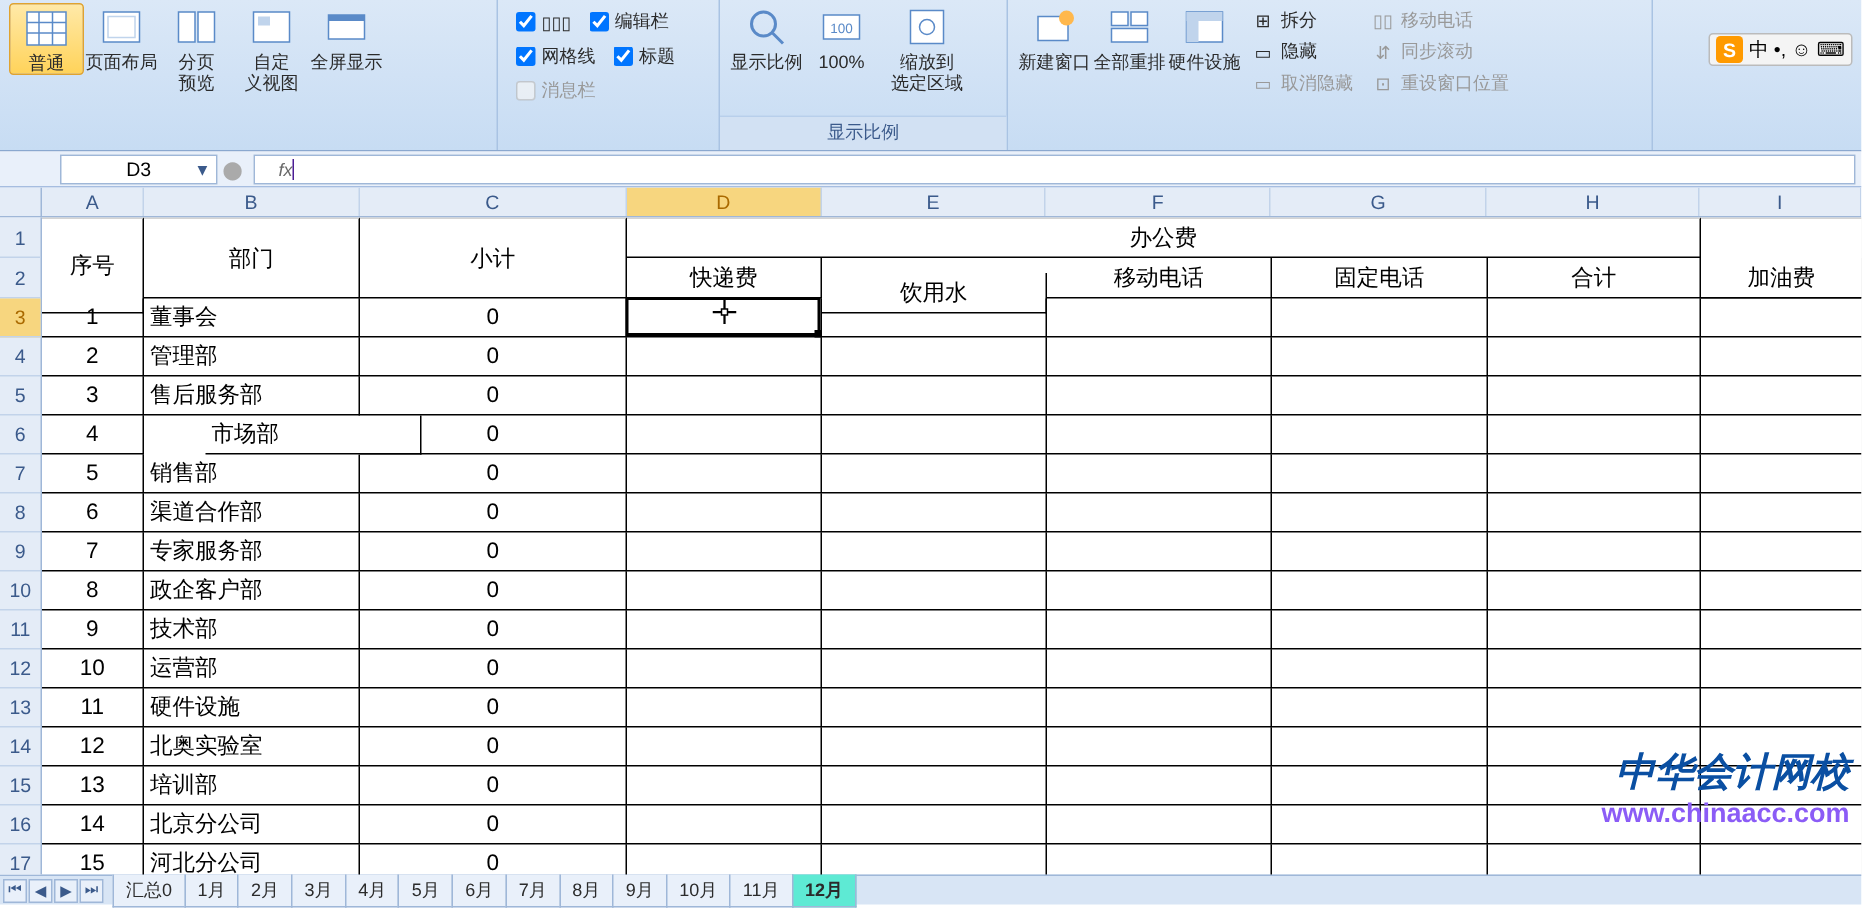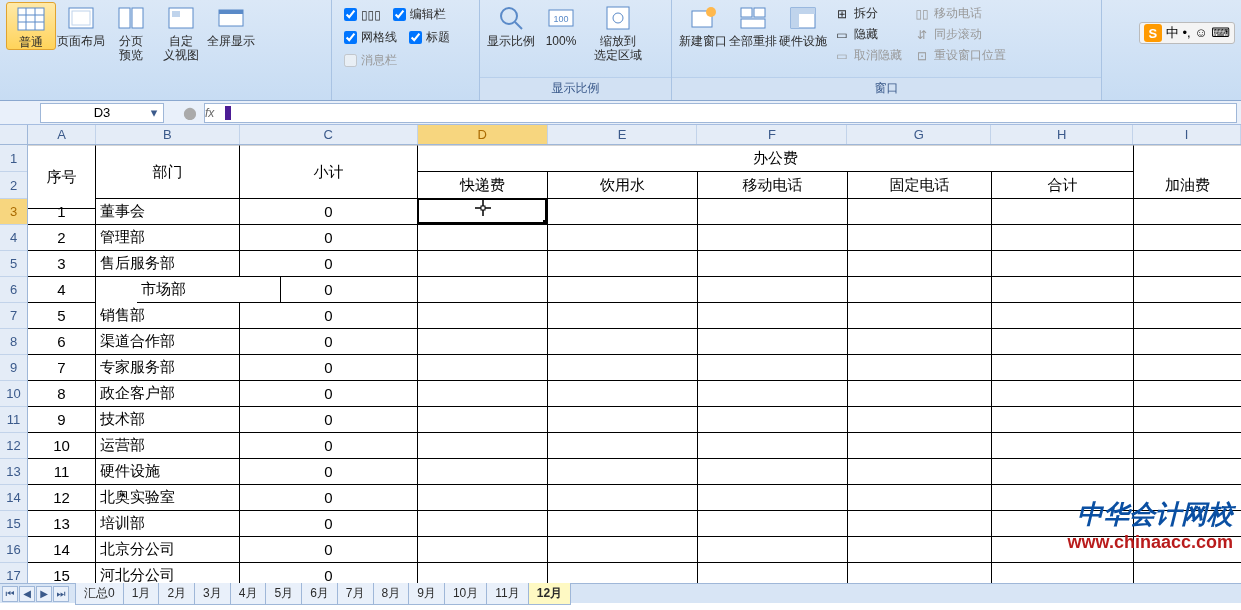--- a/index.html
+++ b/index.html
@@ -15,24 +15,24 @@
 .big-btn .ico { width: 32px; height: 28px; margin-bottom: 2px; display: flex; align-items: center; justify-content: center; }
 .big-btn span { font-size: 12px; color: #2b2b2b; text-align: center; line-height: 14px; }
 .chk { display: flex; align-items: center; gap: 4px; font-size: 12px; color: #2b2b2b; }
 .chk input { width: 13px; height: 13px; }
 .small-col { display: flex; flex-direction: column; gap: 2px; padding: 2px 4px; font-size: 12px; color: #2b2b2b; }
 .small-item { display: flex; align-items: center; gap: 4px; padding: 1px 2px; }
 .small-ico { width: 16px; height: 16px; display: inline-flex; align-items: center; justify-content: center; }
 
 
 .formula-row { display: flex; align-items: center; height: 24px; border-bottom: 1px solid #a6bde0; background: #e9f0fa; }
-.namebox { width: 124px; height: 20px; margin: 2px 16px 2px 40px; background: #fff; border: 1px solid #9fb7d8; display: flex; align-items: center; justify-content: center; font-size: 13px; position: relative; }
+.namebox { width: 105px; height: 20px; margin: 2px 0 2px 40px; background: #fff; border: 1px solid #9fb7d8; display: flex; align-items: center; justify-content: center; font-size: 13px; position: relative; }
 .namebox .dd { position: absolute; right: 2px; top: 2px; width: 14px; height: 14px; display: flex; align-items: center; justify-content: center; color: #3b5a8b; }
 .fx-area { flex: 1; height: 20px; margin: 2px 4px; background: #fff; border: 1px solid #9fb7d8; display: flex; align-items: center; }
-.fx-btn { width: 26px; text-align: left; color: #6a6a6a; font-style: italic; border-right: 6px solid #4c1d95; }
+.fx-btn { width: 26px; text-align: right; color: #6a6a6a; font-style: italic; border-right: 1px solid #4c1d95; }
 .cancel-btn { width: 20px; text-align: center; color: #aaa; }
 
 
 .sheet-wrap { position: relative; height: 458px; overflow: hidden; }
 .corner { position: absolute; left: 0; top: 0; width: 28px; height: 20px; background: #e4ecf7; border-right: 1px solid #9fb7d8; border-bottom: 1px solid #9fb7d8; }
 .col-headers { position: absolute; left: 28px; top: 0; right: 0; height: 20px; display: flex; background: #e4ecf7; border-bottom: 1px solid #9fb7d8; }
 .col-h { border-right: 1px solid #c2d3ea; text-align: center; font-size: 13px; color: #3b5a8b; line-height: 20px; }
 .col-h.sel { background: #f7d67f; color: #aa6a00; }
 .row-headers { position: absolute; left: 0; top: 20px; width: 28px; background: #e4ecf7; border-right: 1px solid #9fb7d8; }
 .row-h { border-bottom: 1px solid #c2d3ea; text-align: center; font-size: 13px; color: #3b5a8b; }
@@ -45,26 +45,26 @@
 .active-cell { position: absolute; border: 2px solid #000; pointer-events: none; }
 .active-cell::after { content: ""; position: absolute; right: -3px; bottom: -3px; width: 5px; height: 5px; background: #000; }
 .cursor-cross { position: absolute; width: 16px; height: 16px; pointer-events: none; }
 
 
 .tab-bar { height: 20px; background: #d8e5f5; border-top: 1px solid #9fb7d8; display: flex; align-items: center; font-size: 12px; }
 .nav-btns { display: flex; padding: 0 2px; gap: 1px; }
 .nav-btn { width: 16px; height: 16px; background: #e9f0fa; border: 1px solid #9fb7d8; display: flex; align-items: center; justify-content: center; color: #3b5a8b; font-size: 10px; }
 .tabs { display: flex; margin-left: 4px; }
 .tab { padding: 2px 8px; background: #e9f0fa; border: 1px solid #9fb7d8; border-top: none; margin-right: -1px; color: #2b2b2b; }
-.tab.active { background: #fef9c3; font-weight: bold; }
+.tab.active { background: #5eead4; font-weight: bold; }
 
 
 .watermark { position: absolute; right: 8px; bottom: 30px; text-align: right; pointer-events: none; }
 .watermark .l1 { font-size: 26px; color: #0a4fa2; font-weight: bold; font-style: italic; }
-.watermark .l2 { font-size: 18px; color: #b91c1c; font-weight: bold; }
+.watermark .l2 { font-size: 18px; color: #8b5cf6; font-weight: bold; }
 
 
 .ime { position: absolute; right: 6px; top: 22px; height: 22px; background: #f4f4f4; border: 1px solid #bbb; border-radius: 3px; display: flex; align-items: center; gap: 4px; padding: 0 4px; font-size: 13px; }
 .ime .s { width: 18px; height: 18px; background: #ff9a00; color: #fff; border-radius: 3px; display: flex; align-items: center; justify-content: center; font-weight: bold; }
 </style>
 </head>
 <body>
 
 <div class="ribbon">
   <div class="group" style="width:332px">
@@ -240,21 +240,20 @@
         <div class="small-item" style="color:#999">
             <span class="small-ico">⇵</span>
             <span>同步滚动</span>
           </div>
         <div class="small-item" style="color:#999">
             <span class="small-ico">⊡</span>
             <span>重设窗口位置</span>
           </div>
       </div>
     </div>
-    <div class="group-label">窗口</div>
   </div>
 
 </div>
 
 <div class="ime">
   <div class="s">S</div>
   <span>中 •,  ☺ ⌨</span>
 </div>
 
 <div class="formula-row">
@@ -302,21 +301,21 @@
     </div>
   <div class="cells" id="cells">
       <div class="cell center" style="position: absolute; left: 390px; top: 0px; width: 716px; height: 27px; border-top: 1px solid rgb(212, 212, 212);">办公费</div>
       <div class="cell-row">
         <div class="cell center" style="width: 68px; height: 64px; position: absolute; left: 0px; top: 0px; border-top: 1px solid rgb(212, 212, 212);">序号</div>
         <div class="cell center" style="width: 144px; height: 54px; position: absolute; left: 68px; top: 0px; border-top: 1px solid rgb(212, 212, 212);">部门</div>
         <div class="cell center" style="width: 178px; height: 54px; position: absolute; left: 212px; top: 0px; border-top: 1px solid rgb(212, 212, 212);">小计</div>
       </div>
       <div class="cell center nob-r" style="width: 108px; height: 54px; position: absolute; left: 1106px; top: 0px; border-top: 1px solid rgb(212, 212, 212);"></div>
       <div class="cell center" style="width: 130px; height: 27px; position: absolute; left: 390px; top: 27px;">快递费</div>
-      <div class="cell center" style="width: 150px; height: 27px; position: absolute; left: 520px; top: 27px;">饮用水</div>
+      <div class="cell center" style="width: 150px; height: 27px; position: absolute; left: 520px; top: 37px;">饮用水</div>
       <div class="cell center" style="width: 150px; height: 27px; position: absolute; left: 670px; top: 27px;">移动电话</div>
       <div class="cell center" style="width: 144px; height: 27px; position: absolute; left: 820px; top: 27px;">固定电话</div>
       <div class="cell center" style="width: 142px; height: 27px; position: absolute; left: 964px; top: 27px;">合计</div>
       <div class="cell center nob-r" style="width: 108px; height: 27px; position: absolute; left: 1106px; top: 27px;">加油费</div>
       <div class="cell center" style="width: 68px; height: 26px; position: absolute; left: 0px; top: 54px;">1</div>
       <div class="cell " style="width: 144px; height: 26px; position: absolute; left: 68px; top: 54px;">董事会</div>
       <div class="cell center" style="width: 178px; height: 26px; position: absolute; left: 212px; top: 54px;">0</div>
       <div class="cell " style="width: 130px; height: 26px; position: absolute; left: 390px; top: 54px;"></div>
       <div class="cell " style="width: 150px; height: 26px; position: absolute; left: 520px; top: 54px;"></div>
       <div class="cell " style="width: 150px; height: 26px; position: absolute; left: 670px; top: 54px;"></div>

